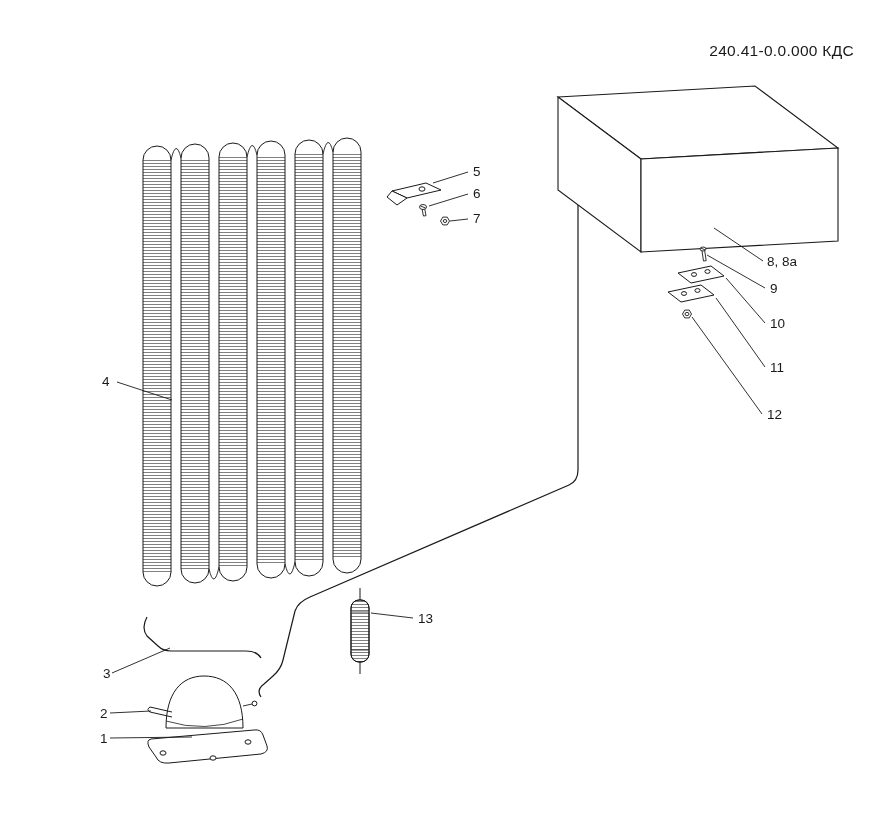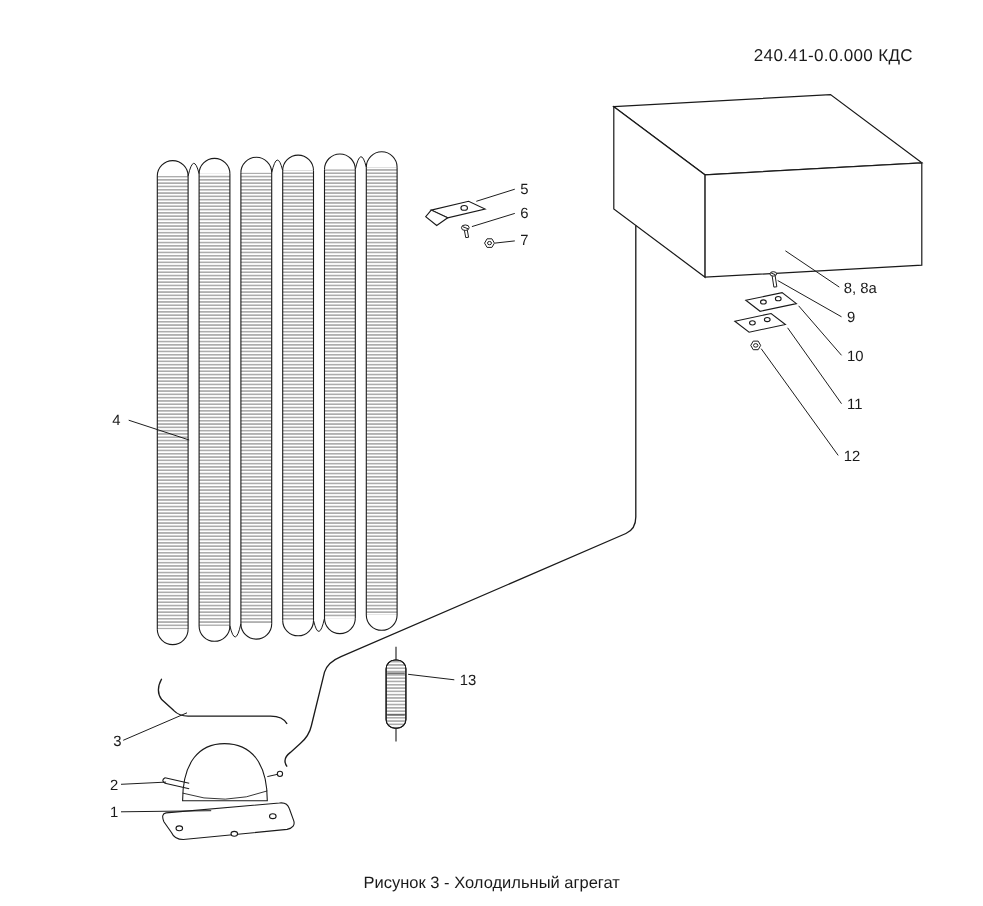--- a/index.html
+++ b/index.html
@@ -6,21 +6,21 @@
   body{
     width:894px;height:824px;
     background:#ffffff;
     font-family:"Liberation Sans", sans-serif;
     color:#1a1a1a;
     overflow:hidden;
   }
   #stage{position:relative;width:894px;height:824px;background:#fff;}
   #drawing{position:absolute;left:0;top:0;}
   .doc-number{
-    position:absolute;top:42px;right:64px;
+    position:absolute;top:42px;right:40px;
     font-size:15.5px;letter-spacing:.3px;color:#1a1a1a;
   }
   .figure-caption{
     position:absolute;left:0;right:0;top:794px;
     text-align:center;font-size:15px;color:#1a1a1a;
   }
   svg text{font-family:"Liberation Sans",sans-serif;font-size:13.5px;fill:#1a1a1a;}
   .ln{stroke:#1a1a1a;fill:none;}
 </style>
 </head>
@@ -180,15 +180,14 @@
     <text x="770" y="328">10</text>
     <text x="770" y="372">11</text>
     <text x="767" y="419">12</text>
     <text x="418" y="623">13</text>
     <text x="103" y="678">3</text>
     <text x="100" y="718">2</text>
     <text x="100" y="743">1</text>
   </svg>
 
   <div class="doc-number">240.41-0.0.000 КДС</div>
-  <div class="figure-caption">Рисунок 3 - Холодильный агрегат</div>
 
 </div>
 
 </body></html>

